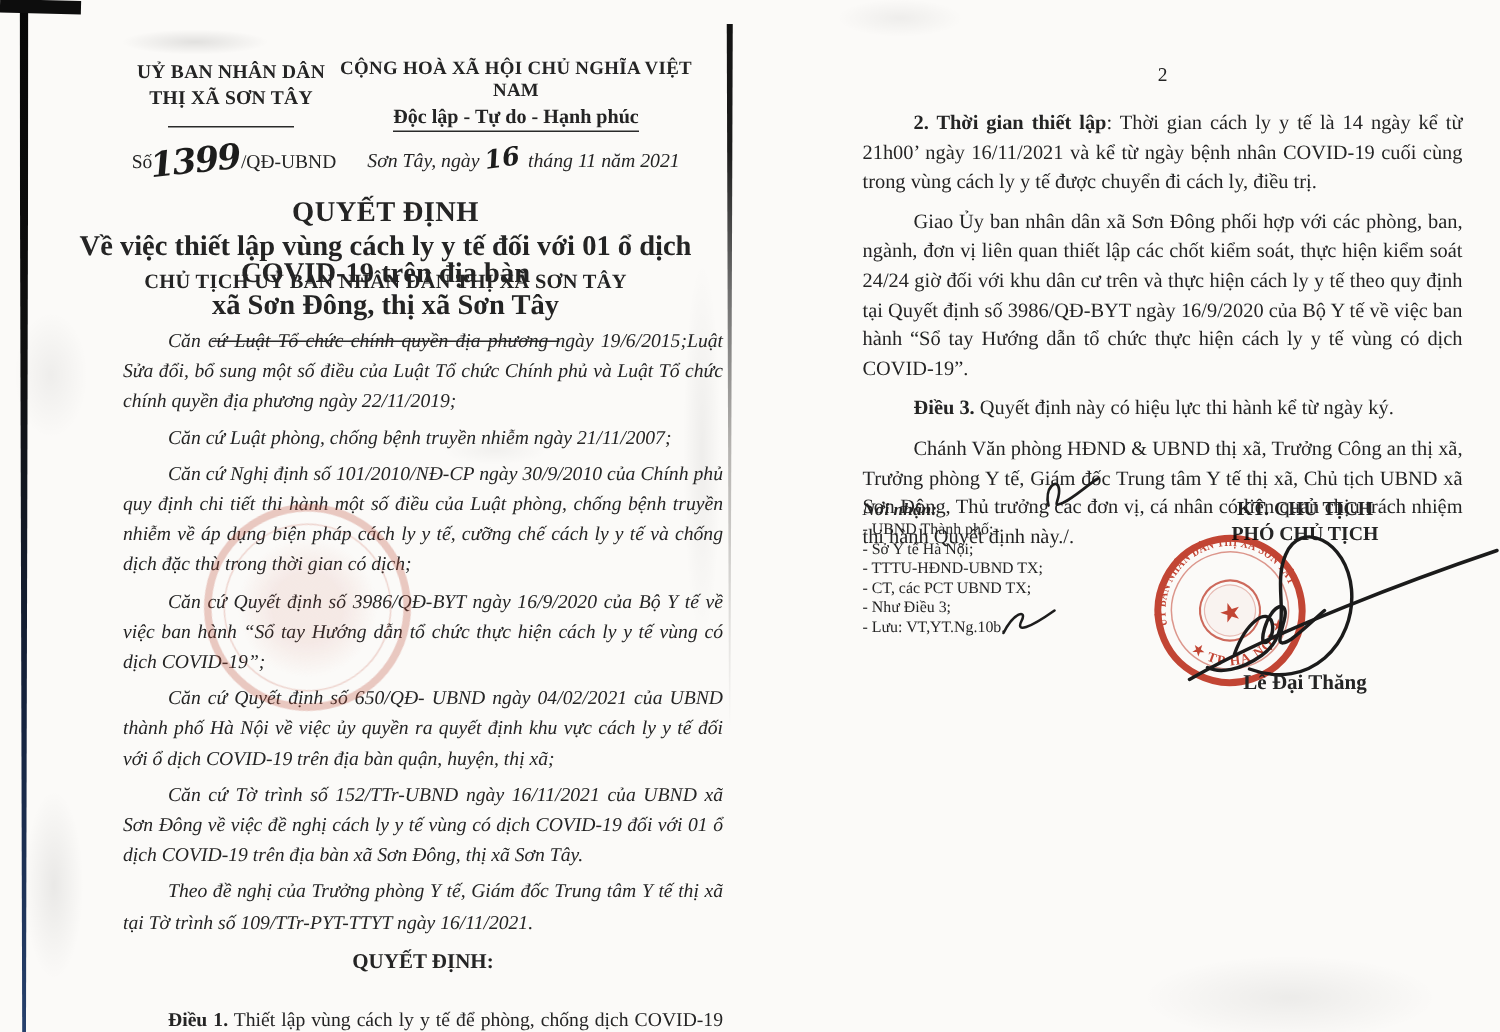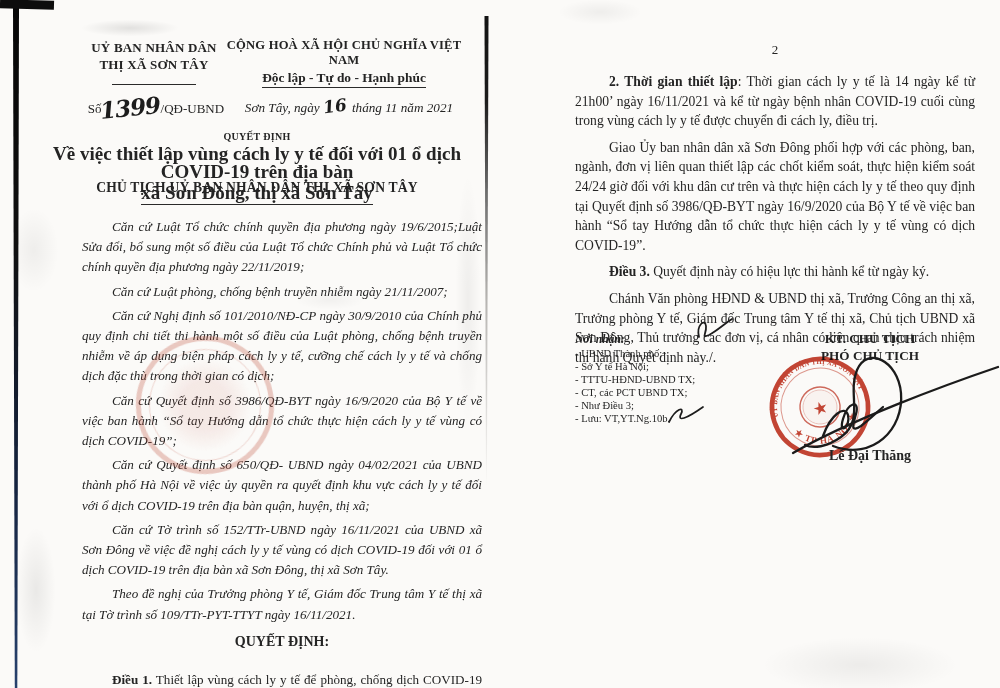--- a/index.html
+++ b/index.html
@@ -33,23 +33,23 @@
   .national-block { position:absolute; left:210px; top:38px; width:240px; text-align:center; }
   .national-l1 { font-weight:bold; font-size:12.6px; letter-spacing:.2px; }
   .national-l2 { font-weight:bold; font-size:13.4px; margin-top:2px; display:inline-block; border-bottom:1.5px solid #2a2a2a; padding-bottom:1px; }
   .docno-line { position:absolute; left:42px; top:94px; width:200px; text-align:center; font-size:13px; white-space:nowrap; }
   .handwritten { font-family:"DejaVu Serif","Liberation Serif",serif; font-style:italic; font-weight:bold; color:#1c1c1c; }
   .hw-no { font-size:23px; display:inline-block; transform:rotate(-6deg); letter-spacing:-1px; margin:0 1px 0 -2px; vertical-align:-3px; }
   .date-line { position:absolute; left:210px; top:96px; width:250px; text-align:center; font-style:italic; font-size:13.2px; white-space:nowrap; }
   .hw-day { font-size:17px; display:inline-block; transform:rotate(-8deg); margin:0 2px 0 0; }
 
   .title-block { position:absolute; left:20px; top:131px; width:446px; text-align:center; }
-  .title-main { font-weight:bold; font-size:10px; letter-spacing:.3px; }
+  .title-main { font-weight:bold; font-size:19px; letter-spacing:.3px; }
   .title-sub { font-weight:bold; font-size:19px; line-height:18px; margin-top:3px; }
-  .title-sub .ul { border-bottom:1.4px solid #2a2a2a; padding-bottom:1px; }
+  .title-sub .ul { border-bottom:1.4px solid #2a2a2a; padding-bottom:13px; }
   .authority { position:absolute; left:0; top:180px; width:100%; text-align:center; font-weight:bold; font-size:13.6px; letter-spacing:.2px; }
 
   .body1 { position:absolute; left:68px; top:217px; width:400px; font-size:13.1px; line-height:20.2px; text-align:justify; }
   .body1 p.legal { font-style:italic; text-indent:30px; margin-bottom:4px; }
   .decision-heading { text-align:center; font-weight:bold; font-size:14px; font-style:normal; margin:7px 0 18px; }
   .article { text-indent:30px; margin-bottom:4px; font-style:normal; }
   .b { font-weight:bold; }
 
   .faint-stamp { position:absolute; left:122px; top:336px; width:138px; height:138px; border:5px solid rgba(193,82,62,0.30); border-radius:50%; filter:blur(0.5px); transform:rotate(-12deg); }
   .faint-stamp::after { content:""; position:absolute; inset:8px; border:1px solid rgba(193,82,62,0.22); border-radius:50%;

